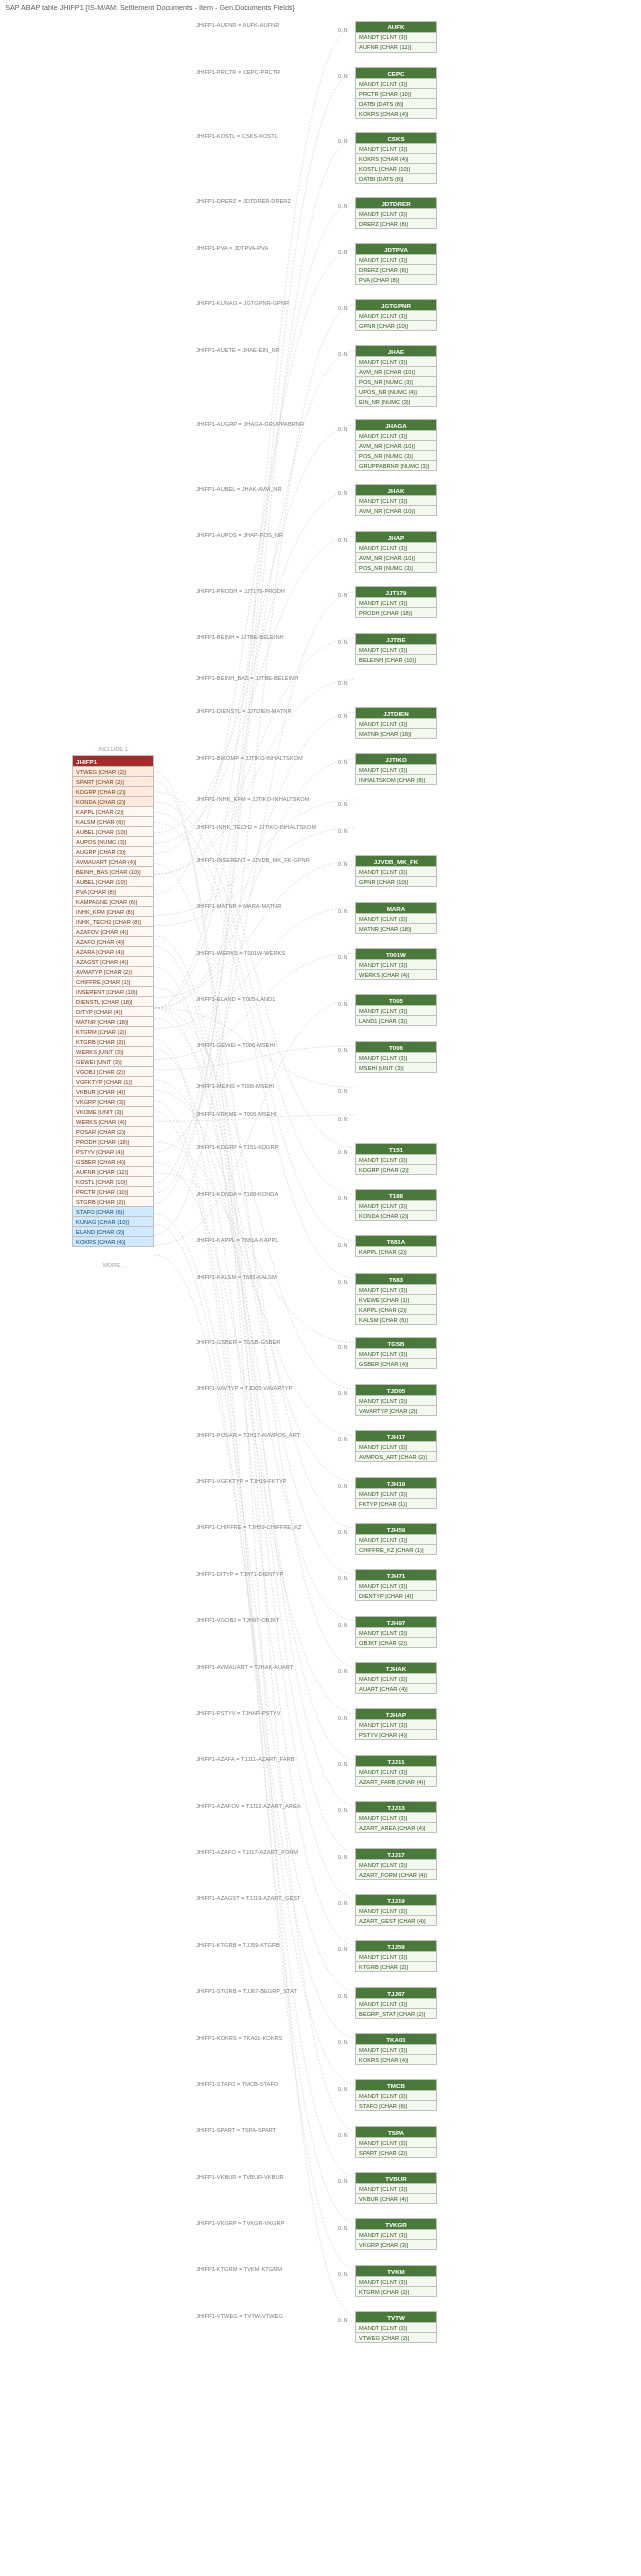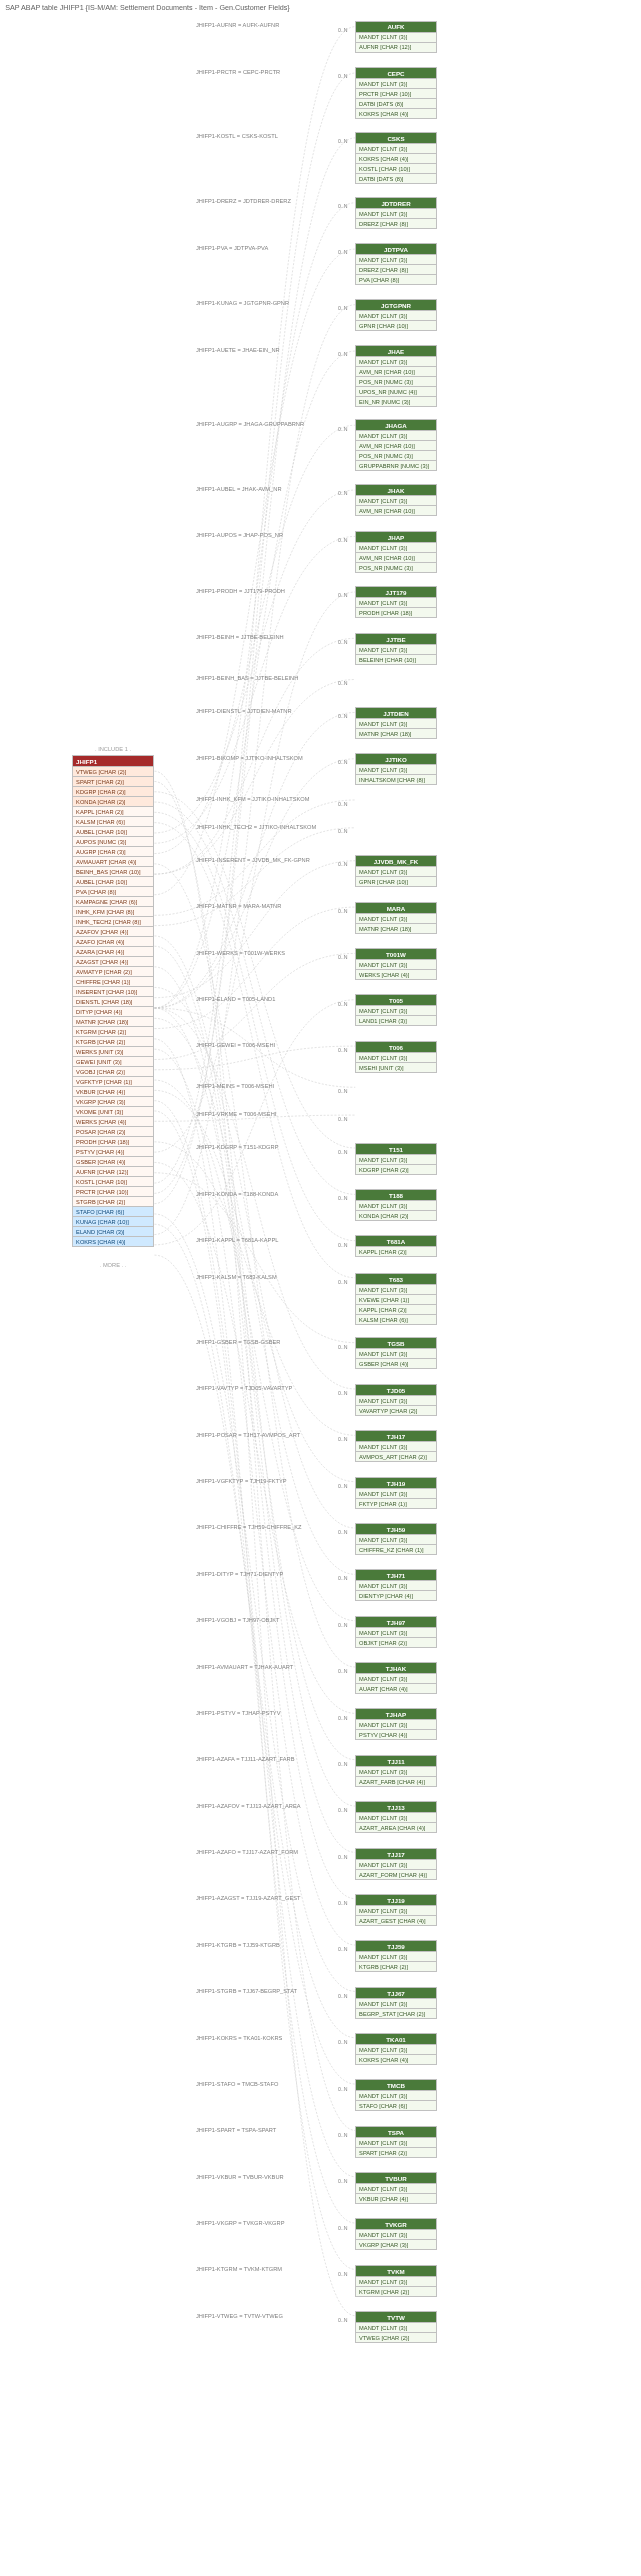--- a/index.html
+++ b/index.html
@@ -123,21 +123,21 @@
     fill: none;
     stroke: #c8c8c8;
     stroke-width: 1;
     stroke-dasharray: 4 3;
   }
 </style>
 </head>
 <body>
 
 <div class="canvas" id="canvas" style="height: 3437px;">
-  <div class="title">SAP ABAP table JHIFP1  {IS-M/AM: Settlement Documents - Item - Gen.Customer Fields}</div>
+  <div class="title">SAP ABAP table JHIFP1  {IS-M/AM: Settlement Documents - Item - Gen.Documents Fields}</div>
   <svg class="connectors" id="svg-layer" height="3437" style="height: 3437px;" viewBox="0 0 1245 6672" width="641">
       <path d="M 300 2296 C 495 2296 495 50 690 50"></path>
       <path d="M 300 2336 C 495 2336 495 140 690 140"></path>
       <path d="M 300 2316 C 495 2316 495 266 690 266"></path>
       <path d="M 300 1956 C 495 1956 495 392 690 392"></path>
       <path d="M 300 1736 C 495 1736 495 482 690 482"></path>
       <path d="M 300 2396 C 495 2396 495 590 690 590"></path>
       <path d="M 300 1956 C 495 1956 495 680 690 680"></path>
       <path d="M 300 1656 C 495 1656 495 824 690 824"></path>
       <path d="M 300 1616 C 495 1616 495 950 690 950"></path>

